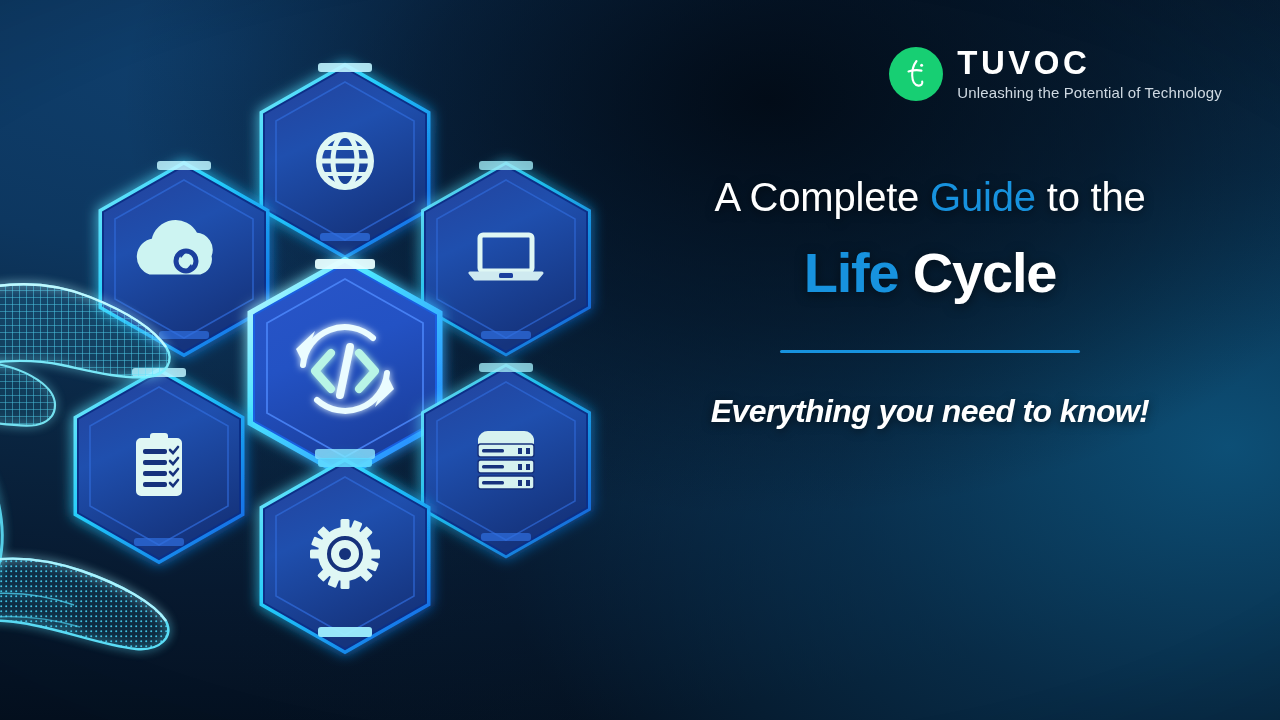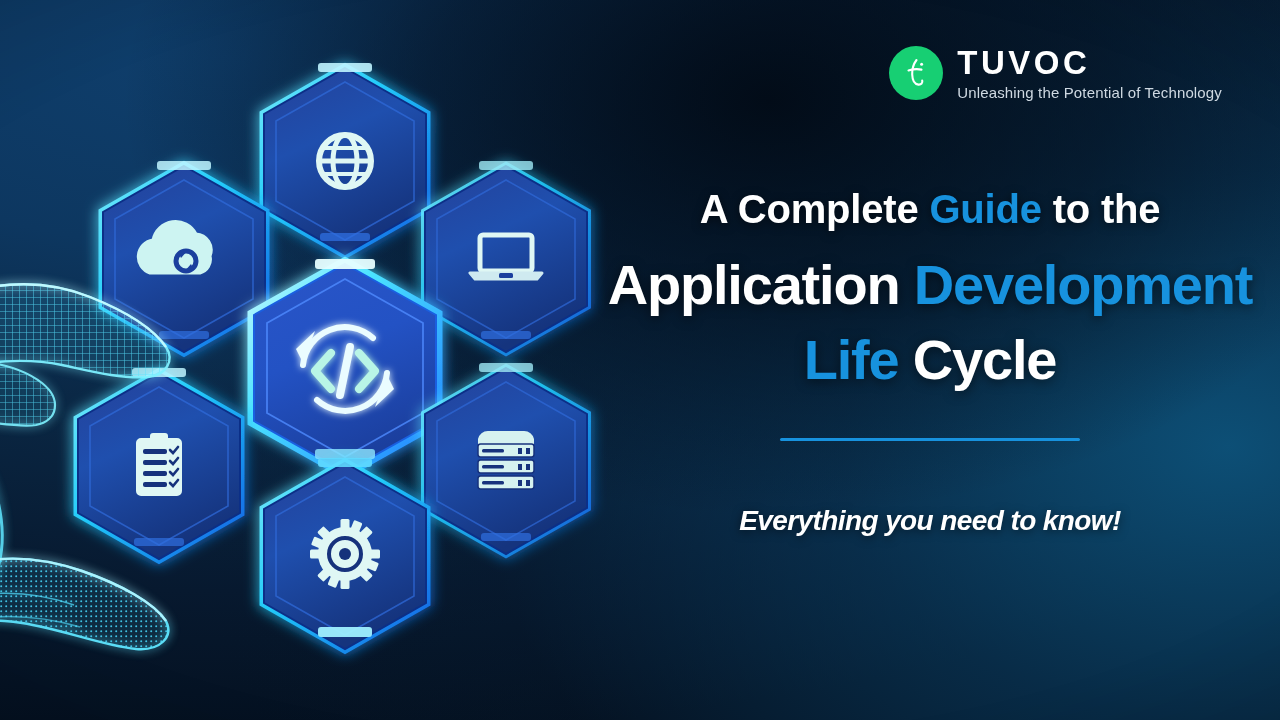--- a/index.html
+++ b/index.html
@@ -64,24 +64,24 @@
   
   .copy {
     position: absolute;
     left: 600px; top: 170px;
     width: 660px;
     text-align: center;
     color: #ffffff;
   }
   .line-1 {
     font-size: 40px;
-    font-weight: bold;
+    font-weight: normal;
     letter-spacing: -0.2px;
     line-height: 1.18;
-    margin: 16px 0 18px 0;
+    margin: 4px 0 18px 0;
     text-shadow: 0 2px 10px rgba(0,0,0,0.55);
   }
   .line-2, .line-3 {
     font-size: 56px;
     font-weight: bold;
     letter-spacing: -1.2px;
     line-height: 1.2;
     margin: 0 0 8px 0;
     white-space: nowrap;
     text-shadow: 0 2px 12px rgba(0,0,0,0.55);
@@ -91,34 +91,34 @@
 
   .divider {
     width: 300px;
     height: 3px;
     background: #1792de;
     margin: 44px auto 0 auto;
     border-radius: 2px;
   }
 
   .tagline {
-    margin-top: 64px;
-    font-size: 28px;
+    margin-top: 40px;
+    font-size: 32px;
     font-weight: bold;
     font-style: italic;
     letter-spacing: -0.6px;
     text-shadow: 0 2px 10px rgba(0,0,0,0.55);
   }
 
   
   .logo {
     position: absolute;
     right: 58px; top: 46px;
     display: flex;
-    align-items: flex-start;
+    align-items: flex-end;
     gap: 14px;
   }
   .logo-mark {
     width: 54px; height: 54px;
     border-radius: 50%;
     background: #17cf73;
     display: flex;
     align-items: center;
     justify-content: center;
     flex: 0 0 auto;
@@ -392,21 +392,20 @@
         <path d="M-24,372 C12,358 62,358 110,372" fill="none" stroke="#54e0ff" stroke-width="1.6" opacity="0.6"></path>
       </g>
     </svg>
   </div>
 
   <div class="bg-vignette"></div>
 
   <div class="copy">
     <h1 class="line-1"><span>A Complete </span><span class="accent">Guide</span><span> to the</span></h1>
 
-    <h2 class="line-2"><span>Application </span><span class="accent">Development</span></h2>
 
     <h2 class="line-3"><span class="accent">Life</span><span> Cycle</span></h2>
 
     <div class="divider"></div>
 
     <div class="tagline">Everything you need to know!</div>
   </div>
 
   <div class="logo">
     <div class="logo-mark">

